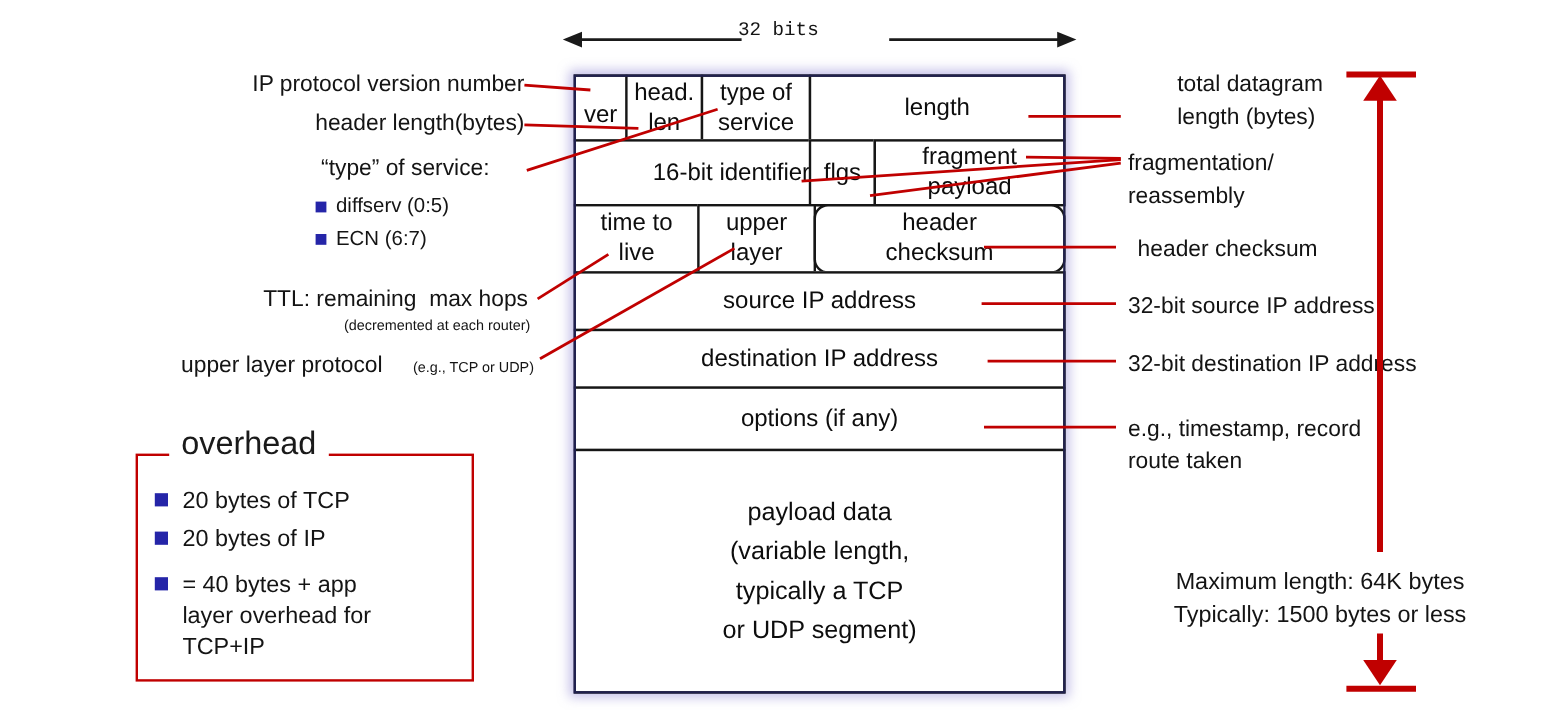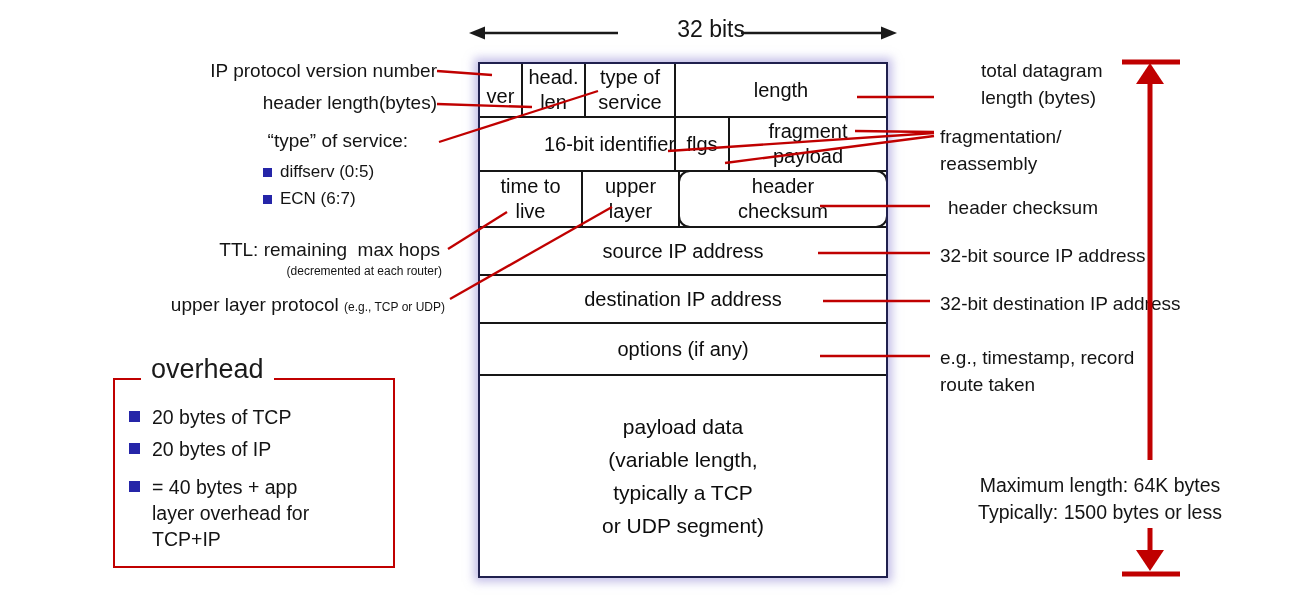--- a/index.html
+++ b/index.html
@@ -23,21 +23,21 @@
   .rlabel{position:absolute;text-align:left;font-size:19px;line-height:27px;z-index:3;white-space:nowrap;}
   .small{font-size:12px;}
   .pre{white-space:pre;}
   .bullet-sq{position:absolute;width:9px;height:9px;background:#2525a8;z-index:3;}
   .bullet-txt{position:absolute;font-size:17px;z-index:3;white-space:nowrap;}
   
   .obox{position:absolute;box-sizing:border-box;border:2.5px solid #c00000;background:transparent;z-index:3;}
   .obox-title{position:absolute;font-size:27px;background:#ffffff;padding:0 10px;z-index:4;color:#1a1a1a;}
   .obullet{position:absolute;font-size:19.5px;line-height:26px;z-index:4;white-space:nowrap;}
   
-  .bitslabel{position:absolute;font-size:23px;text-align:right;z-index:3;}
+  .bitslabel{position:absolute;font-size:16px;text-align:left;z-index:3;font-family:Liberation Mono, monospace;}
   .maxlen{position:absolute;font-size:19.5px;line-height:27px;text-align:center;z-index:3;white-space:nowrap;}
   svg.overlay{position:absolute;left:0;top:0;z-index:10;pointer-events:none;}
 </style>
 </head>
 <body>
 
 <div id="canvas">
 
   <div class="bitslabel" style="left:615px;top:16px;width:130px;">32 bits</div>
 
@@ -104,21 +104,21 @@
 
   <div class="bullet-sq" style="left:263px;top:168px;"></div>
   <div class="bullet-txt" style="left:280px;top:162px;">diffserv (0:5)</div>
   <div class="bullet-sq" style="left:263px;top:195px;"></div>
   <div class="bullet-txt" style="left:280px;top:189px;">ECN (6:7)</div>
 
   <div class="llabel pre" style="left:80px;top:239px;width:360px;">TTL: remaining  max hops</div>
   <div class="llabel small" style="left:80px;top:264px;width:362px;">(decremented at each router)</div>
   <div class="llabel" style="left:60px;top:294px;width:385px;">
     <span>upper layer protocol</span>
-    <span class="small" style="margin-left:0;">(e.g., TCP or UDP)</span>
+    <span class="small" style="margin-left:20px;">(e.g., TCP or UDP)</span>
   </div>
 
   <div class="obox" style="left:113px;top:378px;width:282px;height:190px;"></div>
   <div class="obox-title" style="left:141px;top:354px;">overhead</div>
 
   <div class="bullet-sq" style="left:129px;top:411px;width:11px;height:11px;"></div>
   <div class="obullet" style="left:152px;top:404px;">20 bytes of TCP</div>
   <div class="bullet-sq" style="left:129px;top:443px;width:11px;height:11px;"></div>
   <div class="obullet" style="left:152px;top:436px;">20 bytes of IP</div>
   <div class="bullet-sq" style="left:129px;top:481px;width:11px;height:11px;"></div>

